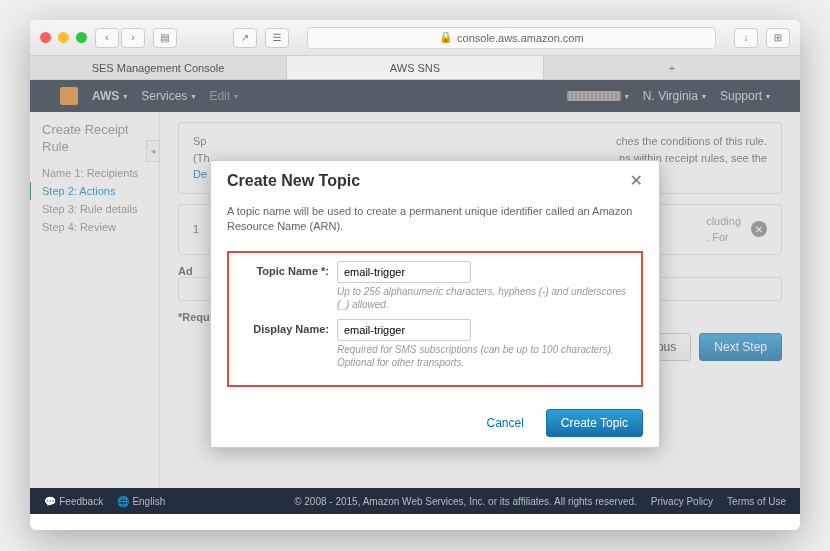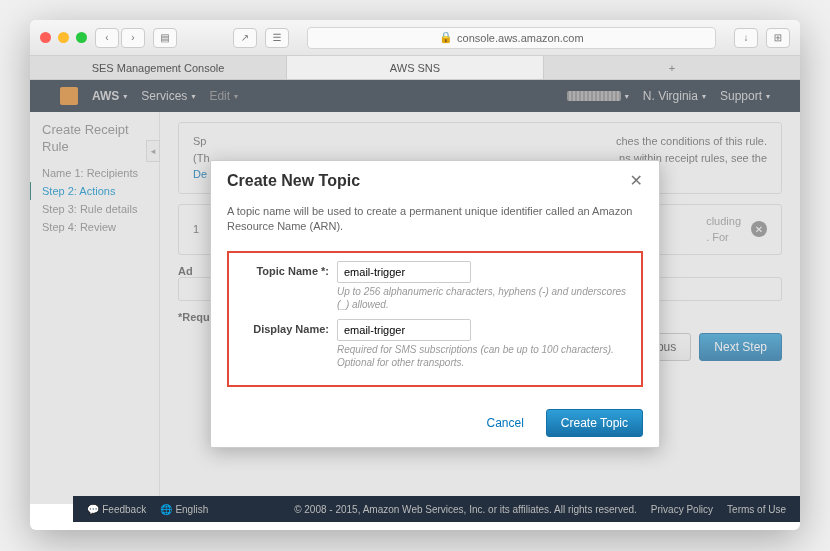--- a/index.html
+++ b/index.html
@@ -42,21 +42,21 @@
 .panel.tiny { padding: 8px 14px; display: flex; align-items: center; justify-content: space-between; }
 .close-x { width: 16px; height: 16px; border-radius: 50%; background: #888; color: #fff; display: flex; align-items: center; justify-content: center; font-size: 10px; }
 .req { font-size: 11px; font-weight: bold; color: #555; margin-top: 10px; }
 .foot-btns { display: flex; gap: 8px; justify-content: flex-end; margin-top: 10px; align-items: center; }
 
 .btn { height: 28px; padding: 0 14px; border-radius: 3px; border: 1px solid #c5c5c5; background: linear-gradient(#fff,#f1f1f1); color: #444; font-size: 12px; display: inline-flex; align-items: center; cursor: pointer; }
 .btn.link { border: none; background: none; color: #0073bb; }
 .btn.primary { background: linear-gradient(#2e9fd8,#1670a8); border-color: #1670a8; color: #fff; font-weight: 500; }
 
 
-.aws-ftr { position: absolute; bottom: 8px; left: 0; right: 0; height: 26px; background: #232f3e; display: flex; align-items: center; padding: 0 14px; color: #bbb; font-size: 10px; gap: 14px; margin-left: 43px; }
+.aws-ftr { position: absolute; bottom: 16px; left: 0; right: 0; height: 26px; background: #232f3e; display: flex; align-items: center; padding: 0 14px; color: #bbb; font-size: 10px; gap: 14px; }
 .aws-ftr .spacer { flex: 1; }
 
 
 .scrim { position: absolute; top: 60px; left: 0; right: 0; bottom: 26px; background: rgba(180,180,180,0.35); }
 .modal { position: absolute; top: 140px; left: 180px; width: 450px; background: #fff; border: 1px solid #ccc; border-radius: 2px; box-shadow: 0 4px 20px rgba(0,0,0,0.25); z-index: 10; }
 .m-hdr { display: flex; justify-content: space-between; align-items: center; padding: 10px 16px 8px; }
 .m-hdr h3 { font-size: 16px; font-weight: 600; color: #333; }
 .m-close { font-size: 16px; color: #777; cursor: pointer; }
 .m-body { padding: 6px 16px 12px; font-size: 11px; color: #555; }
 .m-desc { margin-bottom: 16px; color: #666; line-height: 1.4; }

